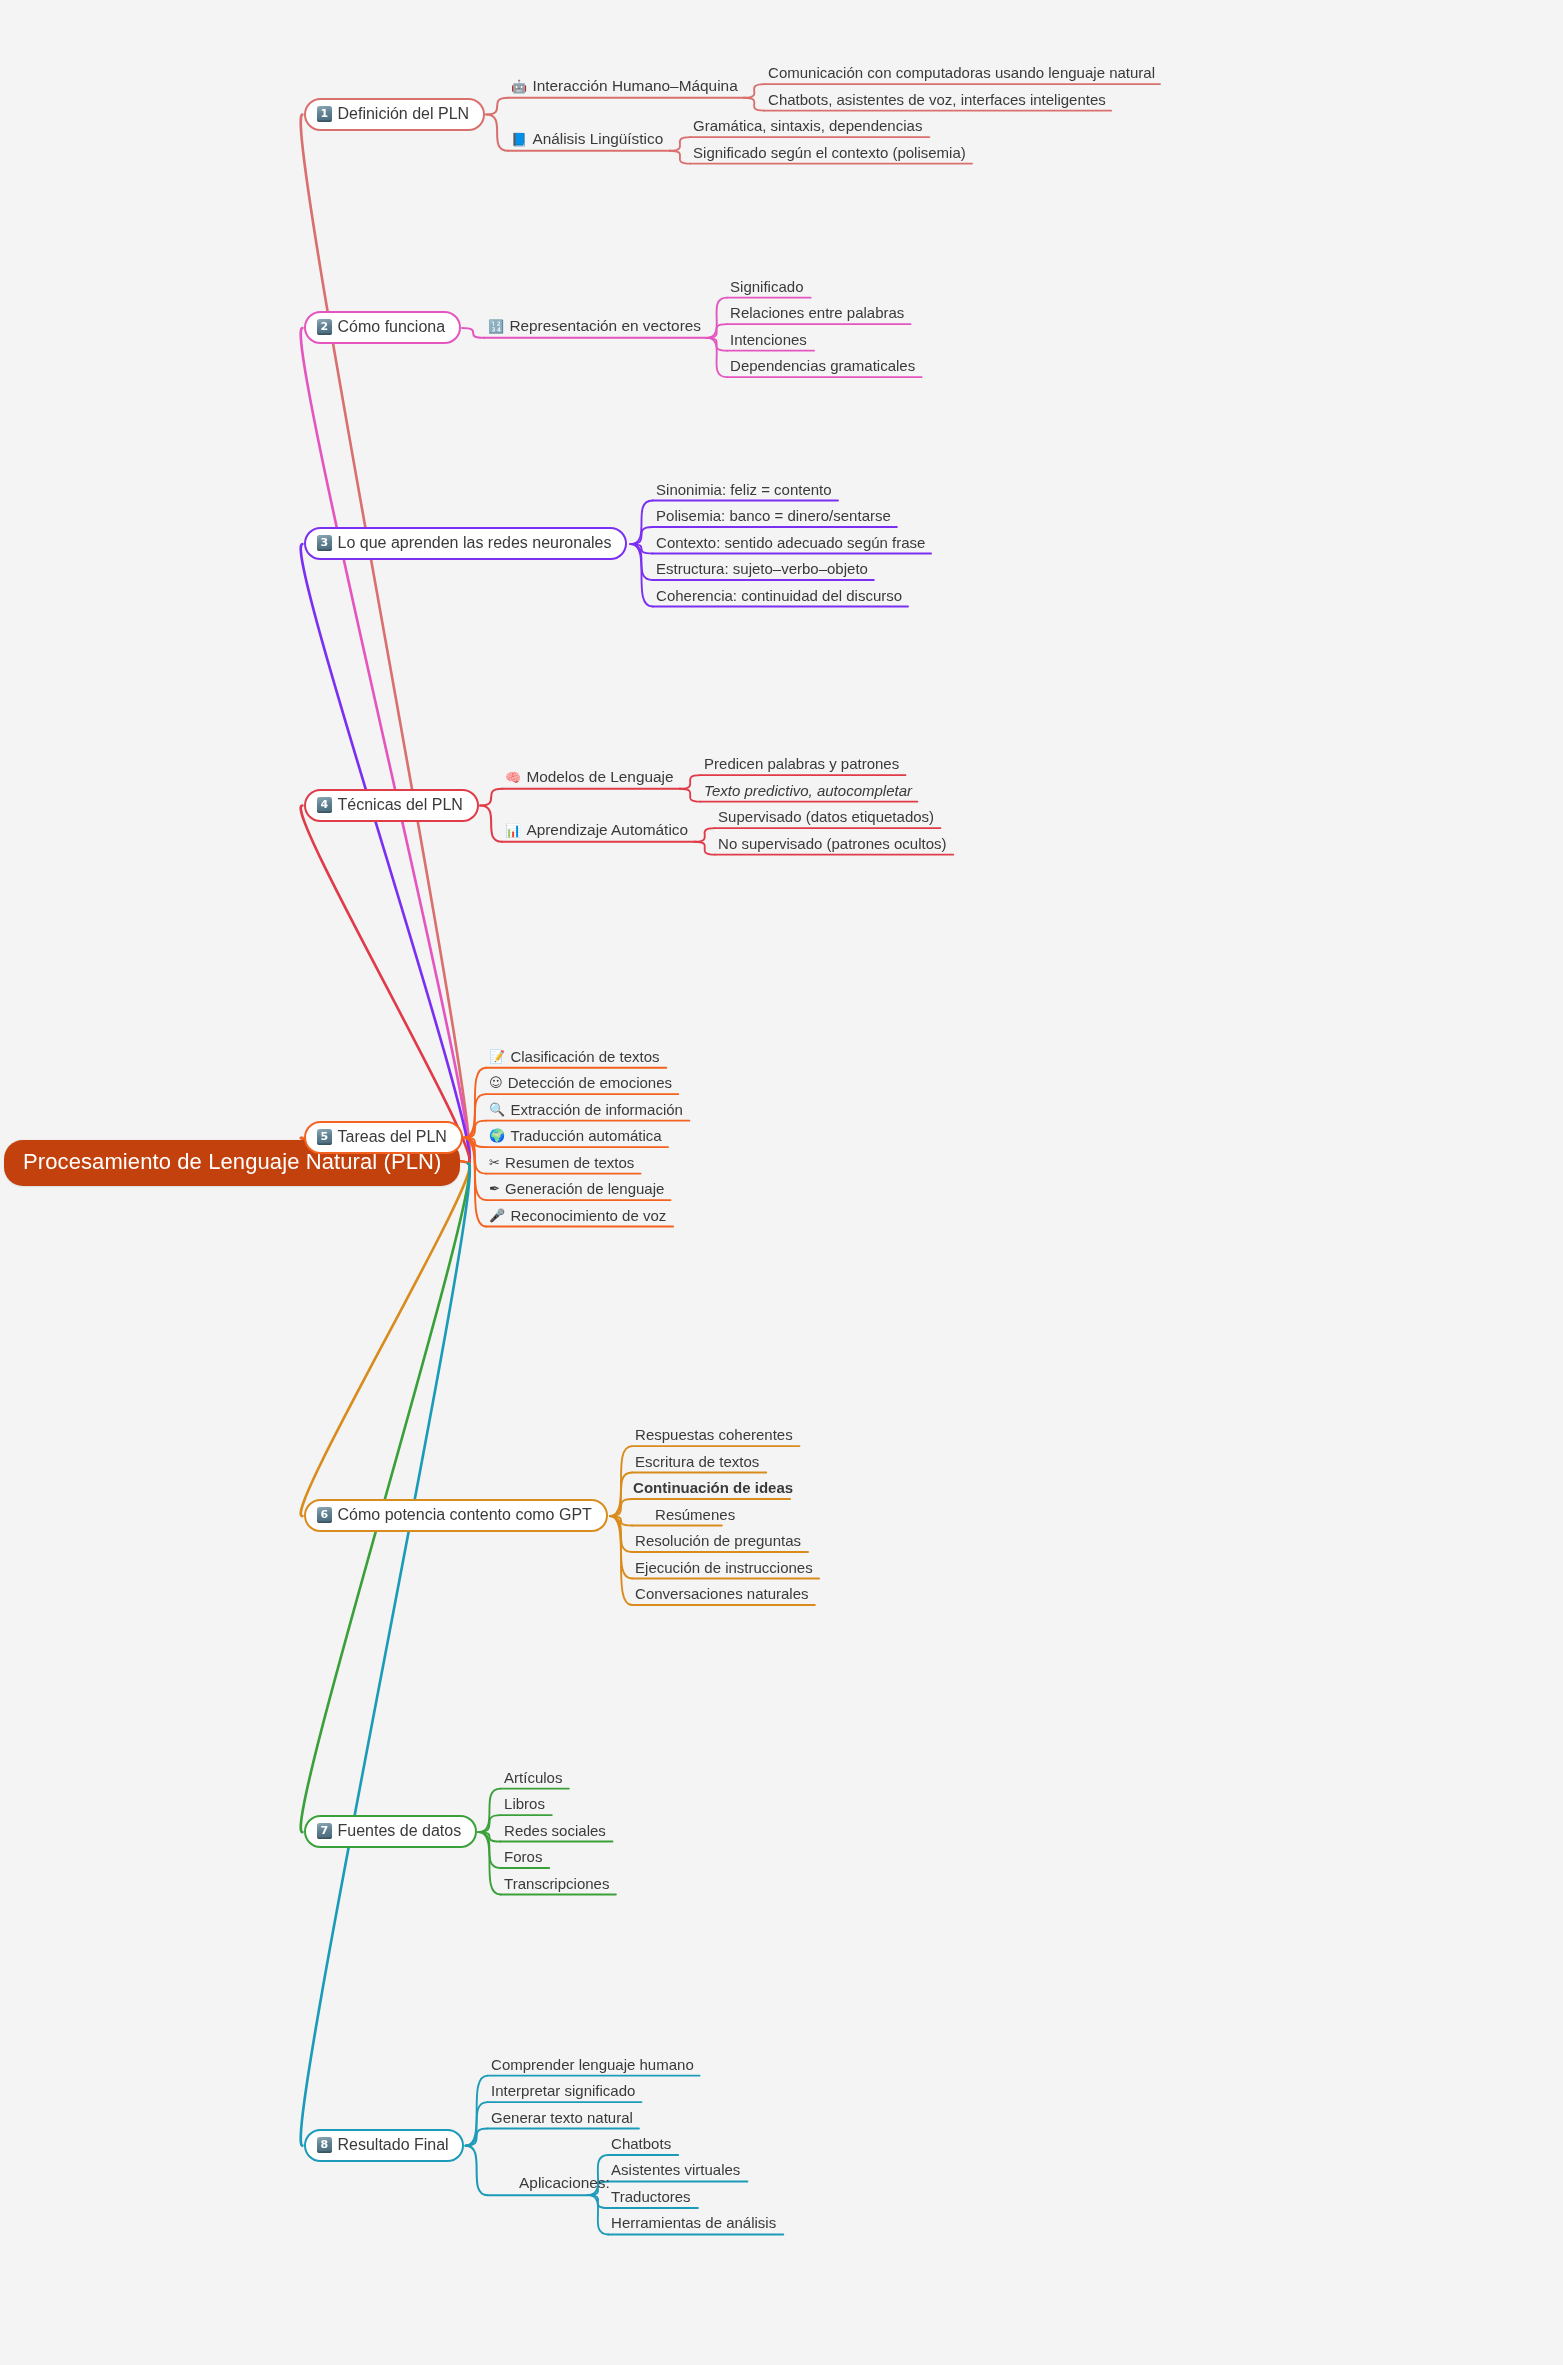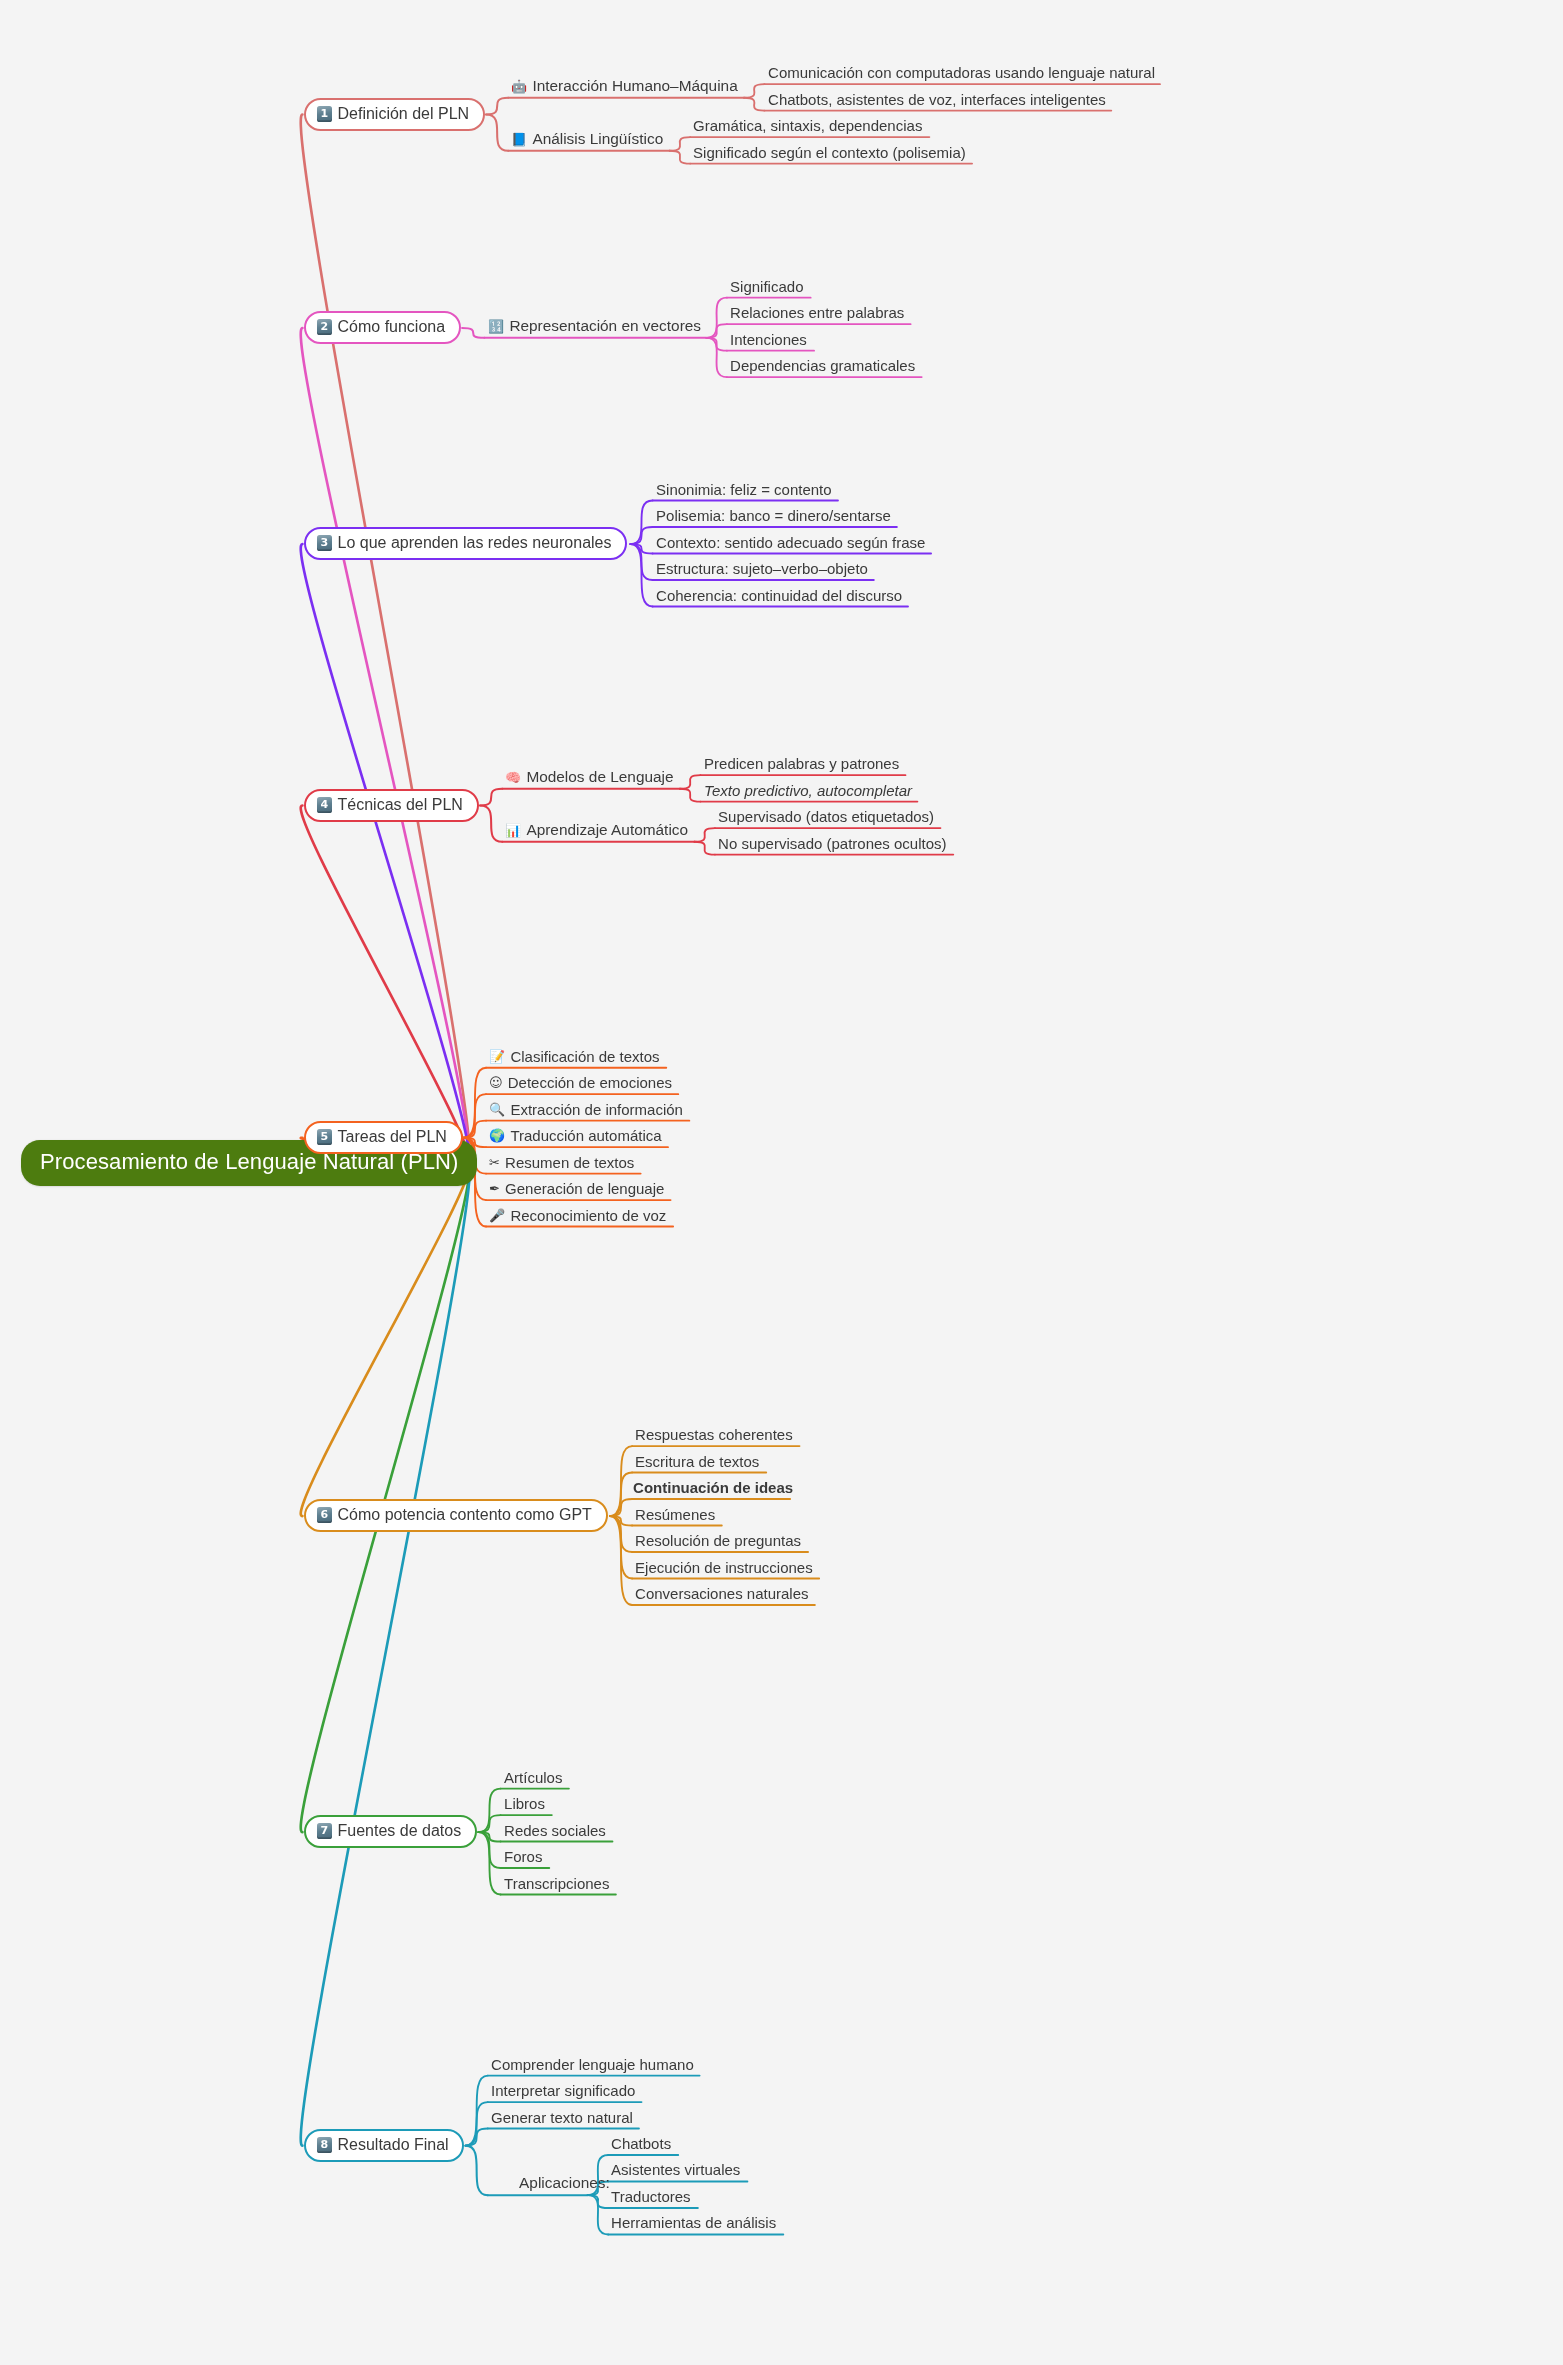--- a/index.html
+++ b/index.html
@@ -176,21 +176,21 @@
       <path d="M 712 2616 L 917 2616" fill="none" stroke="#1c9bb8" stroke-width="2.2" stroke-linecap="round"></path>
       <path d="M 688 2570 C 714 2570 686 2616 712 2616" fill="none" stroke="#1c9bb8" stroke-width="2.2" stroke-linecap="round"></path>
       <path d="M 571 2430 L 819 2430" fill="none" stroke="#1c9bb8" stroke-width="2.2" stroke-linecap="round"></path>
       <path d="M 545 2512 C 571 2512 545 2430 571 2430" fill="none" stroke="#1c9bb8" stroke-width="2.2" stroke-linecap="round"></path>
       <path d="M 571 2461 L 751 2461" fill="none" stroke="#1c9bb8" stroke-width="2.2" stroke-linecap="round"></path>
       <path d="M 545 2512 C 571 2512 545 2461 571 2461" fill="none" stroke="#1c9bb8" stroke-width="2.2" stroke-linecap="round"></path>
       <path d="M 571 2492 L 748 2492" fill="none" stroke="#1c9bb8" stroke-width="2.2" stroke-linecap="round"></path>
       <path d="M 545 2512 C 571 2512 545 2492 571 2492" fill="none" stroke="#1c9bb8" stroke-width="2.2" stroke-linecap="round"></path>
     </svg>
   <div id="nodes-layer">
-      <div class="node root" style="left: 21px; background: #4d7c0f; color: rgb(255, 255, 255); top: 1140px;"><span>Procesamiento de Lenguaje Natural (PLN)</span></div>
+      <div class="node root" style="left: 4px; background: #c2410c; color: rgb(255, 255, 255); top: 1140px;"><span>Procesamiento de Lenguaje Natural (PLN)</span></div>
       <div class="node pill" style="left: 304px; border-color: rgb(217, 112, 110); top: 98px;">
         <span class="keycap">1</span>
         <span>Definición del PLN</span>
       </div>
       <div class="node mid" style="left: 506px; top: 77px;">
         <span class="emoji">🤖</span>
         <span>Interacción Humano–Máquina</span>
       </div>
       <div class="node leaf" style="left: 763px; top: 64px;">
         <span>Comunicación con computadoras usando lenguaje natural</span>
@@ -309,21 +309,21 @@
       </div>
       <div class="node leaf" style="left: 630px; top: 1426px;">
         <span>Respuestas coherentes</span>
       </div>
       <div class="node leaf" style="left: 630px; top: 1453px;">
         <span>Escritura de textos</span>
       </div>
       <div class="node leaf" style="left: 628px; top: 1479px; font-weight: bold;">
         <span>Continuación de ideas</span>
       </div>
-      <div class="node leaf" style="left: 630px; top: 1506px;">
+      <div class="node leaf" style="left: 650px; top: 1506px;">
         <span>Resúmenes</span>
       </div>
       <div class="node leaf" style="left: 630px; top: 1532px;">
         <span>Resolución de preguntas</span>
       </div>
       <div class="node leaf" style="left: 630px; top: 1559px;">
         <span>Ejecución de instrucciones</span>
       </div>
       <div class="node leaf" style="left: 630px; top: 1585px;">
         <span>Conversaciones naturales</span>

